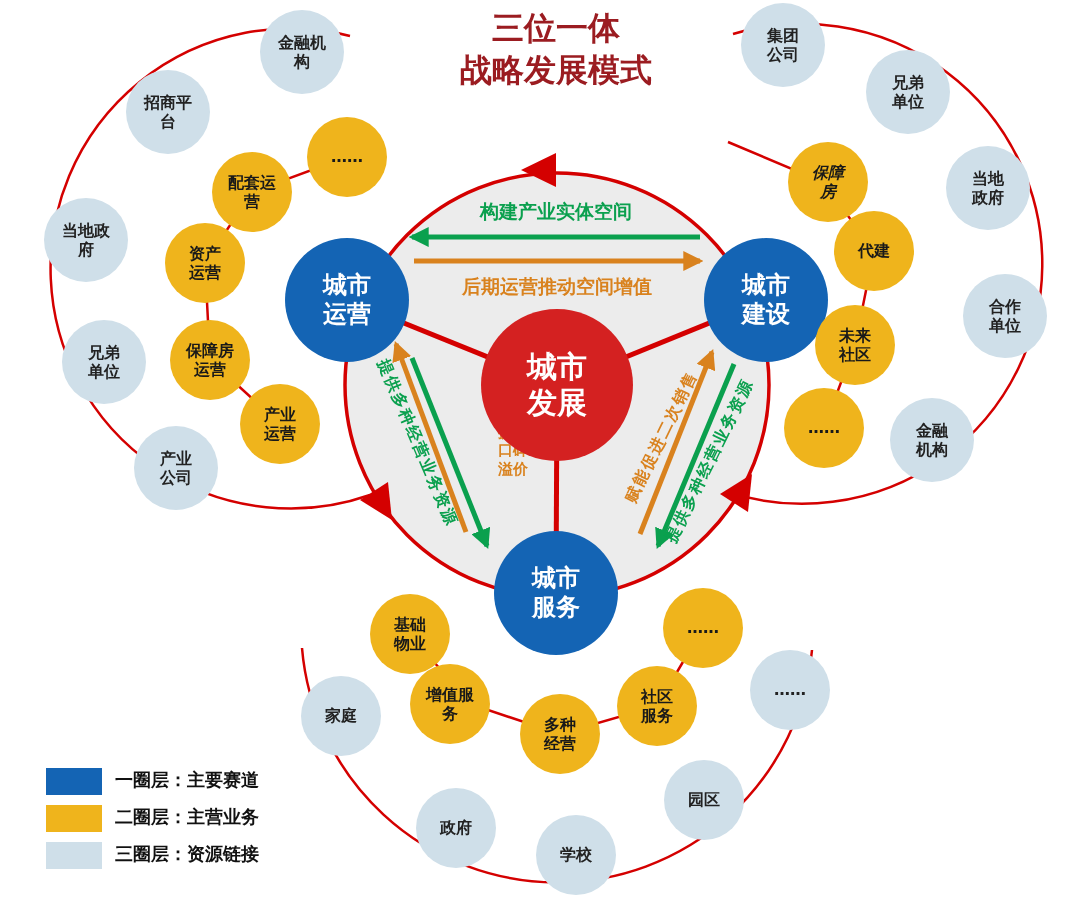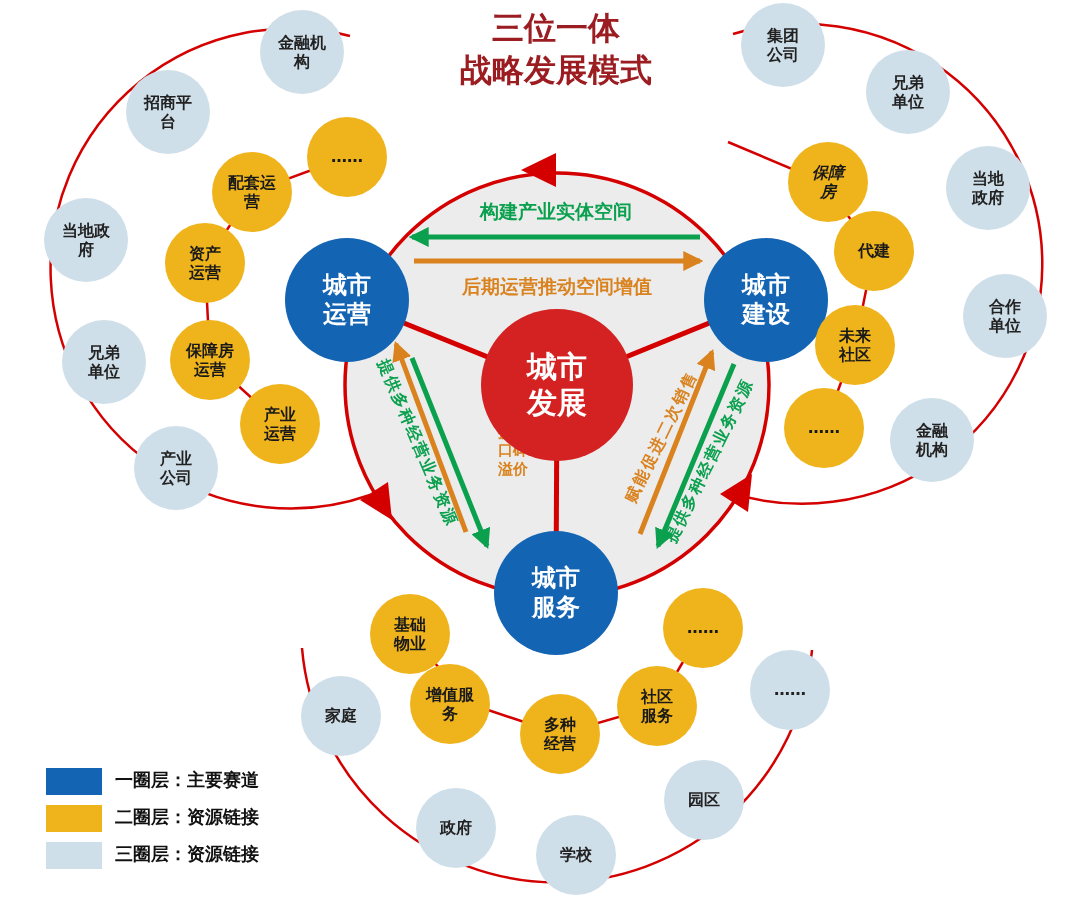--- a/index.html
+++ b/index.html
@@ -151,21 +151,21 @@
   <div class="node t t80" style="left:664px;top:760px;">园区</div>
   <div class="node t t80" style="left:750px;top:650px;">……</div>
 
   <div class="legend">
     <div class="legend-row">
       <div class="swatch sw-blue"></div>
       <span class="legend-label">一圈层：主要赛道</span>
     </div>
     <div class="legend-row">
       <div class="swatch sw-yellow"></div>
-      <span class="legend-label">二圈层：资源链接</span>
+      <span class="legend-label">二圈层：主营业务</span>
     </div>
     <div class="legend-row">
       <div class="swatch sw-light"></div>
       <span class="legend-label">三圈层：资源链接</span>
     </div>
   </div>
 
 </div>
 
 </body></html>

